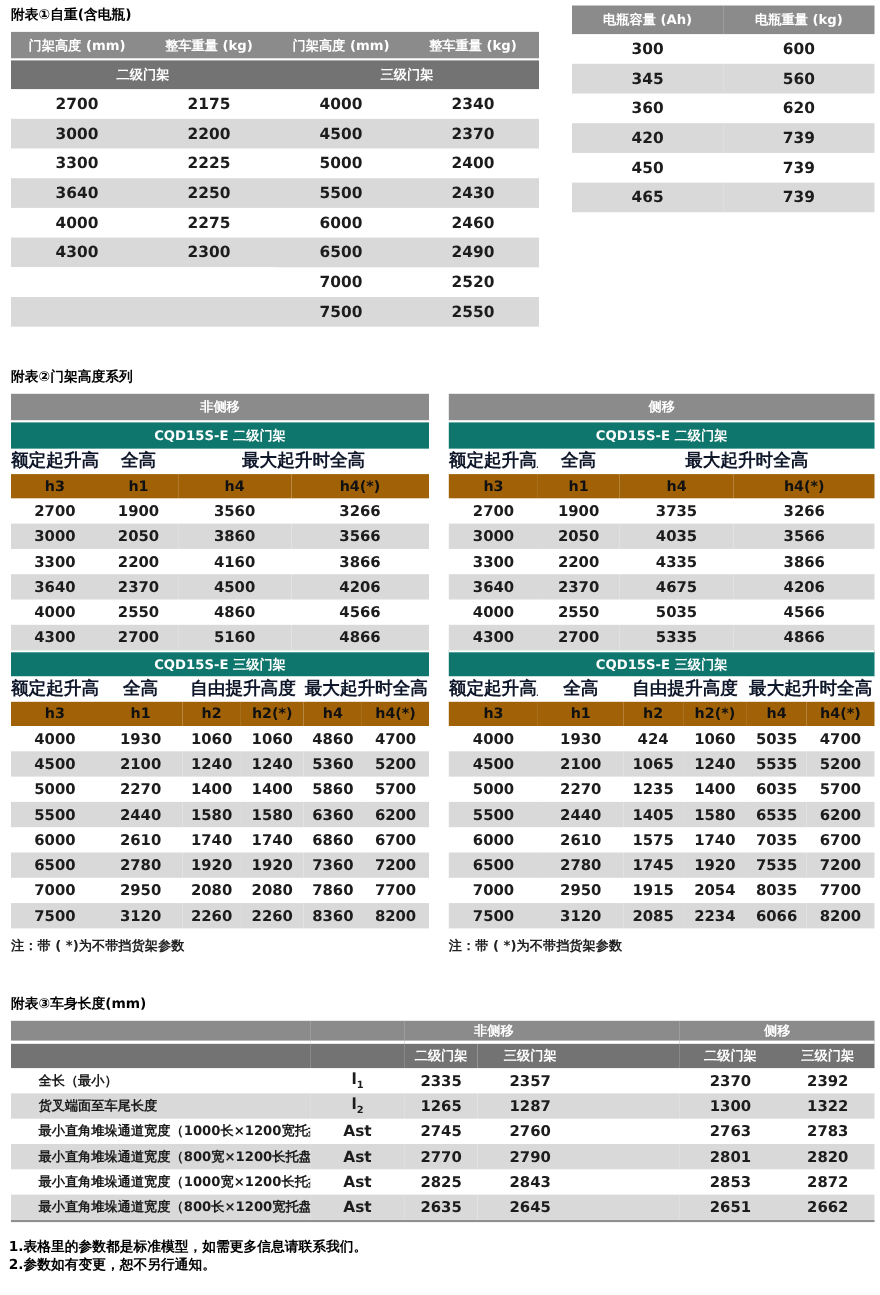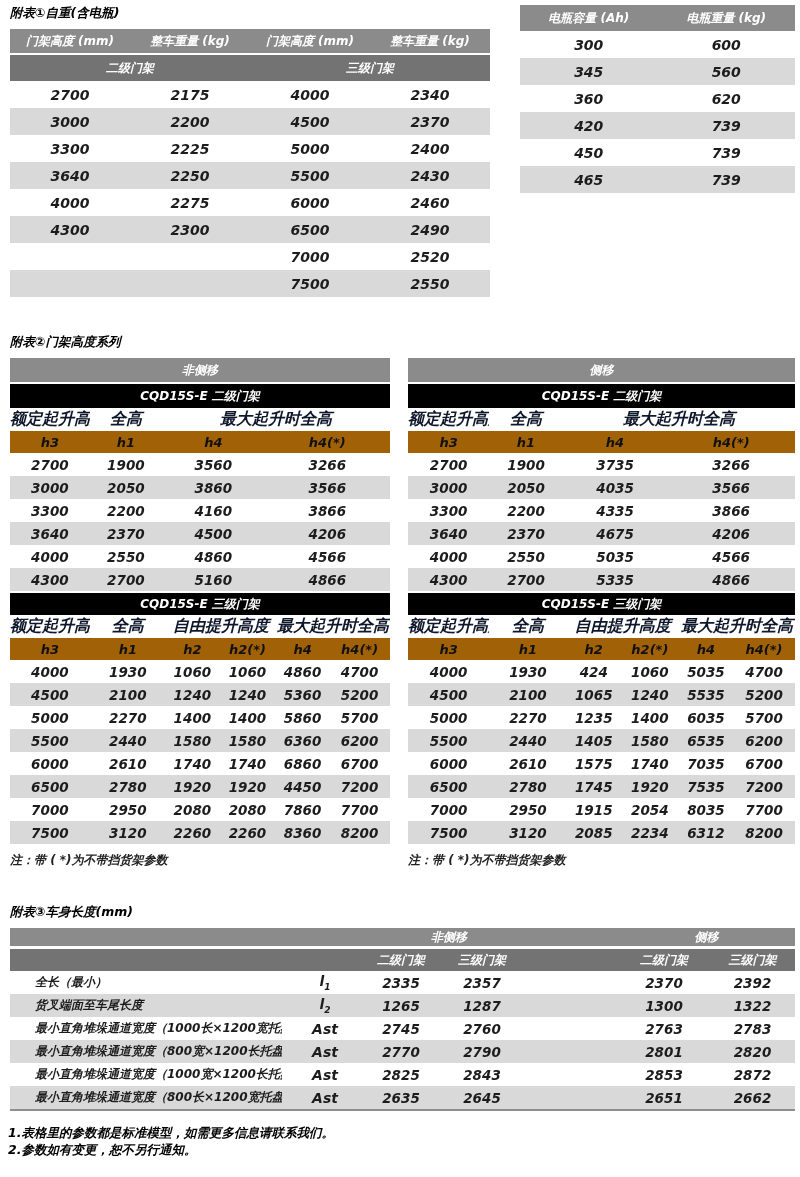--- a/index.html
+++ b/index.html
@@ -2,21 +2,21 @@
 <html><head>
 <meta charset="utf-8">
 <style>
   * { margin:0; padding:0; box-sizing:border-box; }
   html,body { background:#fff; }
   body {
     width:800px; height:1177px; overflow:hidden;
     font-family:"DejaVu Sans", sans-serif;
     color:#1a1a1a;
   }
-  .page { width:800px; height:974px; padding:5px 5px 0 10px; position:relative;font-style:italic; }
+  .page { width:800px; height:974px; padding:5px 5px 0 10px; position:relative; }
 
   .tbl-title { font-size:12.5px; font-weight:700; color:#000; margin-bottom:7px; }
 
   table { border-collapse:separate; border-spacing:0; width:100%; table-layout:fixed; }
   th, td { text-align:center; overflow:hidden; white-space:nowrap; }
 
   
   .hdr-dark th { background:#8b8b8b; color:#fff; font-size:12px; font-weight:700; height:26px; }
   .hdr-mid  th { background:#737373; color:#fff; font-size:12px; font-weight:700; height:26px; }
   .gap-below th { border-bottom:2px solid #fff;text-align:center; }
@@ -33,21 +33,21 @@
 
   
   .sec2 { margin-top:37px; }
   .mast-row { display:flex; }
   .mast { width:380px; }
   .mast + .mast { margin-left:18px; width:387px; }
   .band-dark {
     background:#8b8b8b; color:#fff; font-size:12px; font-weight:700;
     height:24px; line-height:24px; text-align:center; margin-bottom:2px;
   }
-  .mast .band-mid th { background:#000000; color:#fff; font-size:12px; font-weight:700; height:24px; }
+  .mast .band-mid th { background:#0f766e; color:#fff; font-size:12px; font-weight:700; height:24px; }
   .mast .triplex .band-mid th { border-top:2px solid #fff; }
   .grouprow th { background:#fff; color:#0f172a; font-size:16px; font-weight:700; height:23px;margin-left:12px; }
   .hrow th { background:#a16207; color:#111; font-size:13px; font-weight:700; height:22px; }
   .mast tbody td { height:23px; font-size:13.5px; }
   .mast-note { font-size:12px; font-weight:700; color:#222; margin-top:8px; }
 
   
   .sec3 { margin-top:35px; }
   .t3 { border-bottom:2px solid #8f8f8f; }
   .t3 .hdr-dark th { height:21px; border-bottom:3px solid #fff; }
@@ -317,21 +317,21 @@
                 <td>1740</td>
                 <td>1740</td>
                 <td>6860</td>
                 <td>6700</td>
               </tr>
               <tr>
                 <td>6500</td>
                 <td>2780</td>
                 <td>1920</td>
                 <td>1920</td>
-                <td>4450</td>
+                <td>7360</td>
                 <td>7200</td>
               </tr>
               <tr>
                 <td>7000</td>
                 <td>2950</td>
                 <td>2080</td>
                 <td>2080</td>
                 <td>7860</td>
                 <td>7700</td>
               </tr>
@@ -495,21 +495,21 @@
                 <td>1915</td>
                 <td>2054</td>
                 <td>8035</td>
                 <td>7700</td>
               </tr>
               <tr>
                 <td>7500</td>
                 <td>3120</td>
                 <td>2085</td>
                 <td>2234</td>
-                <td>6312</td>
+                <td>6066</td>
                 <td>8200</td>
               </tr>
             </tbody>
         </table>
         <div class="mast-note">注：带 ( *)为不带挡货架参数</div>
       </div>
 
     </div>
   </div>
 

